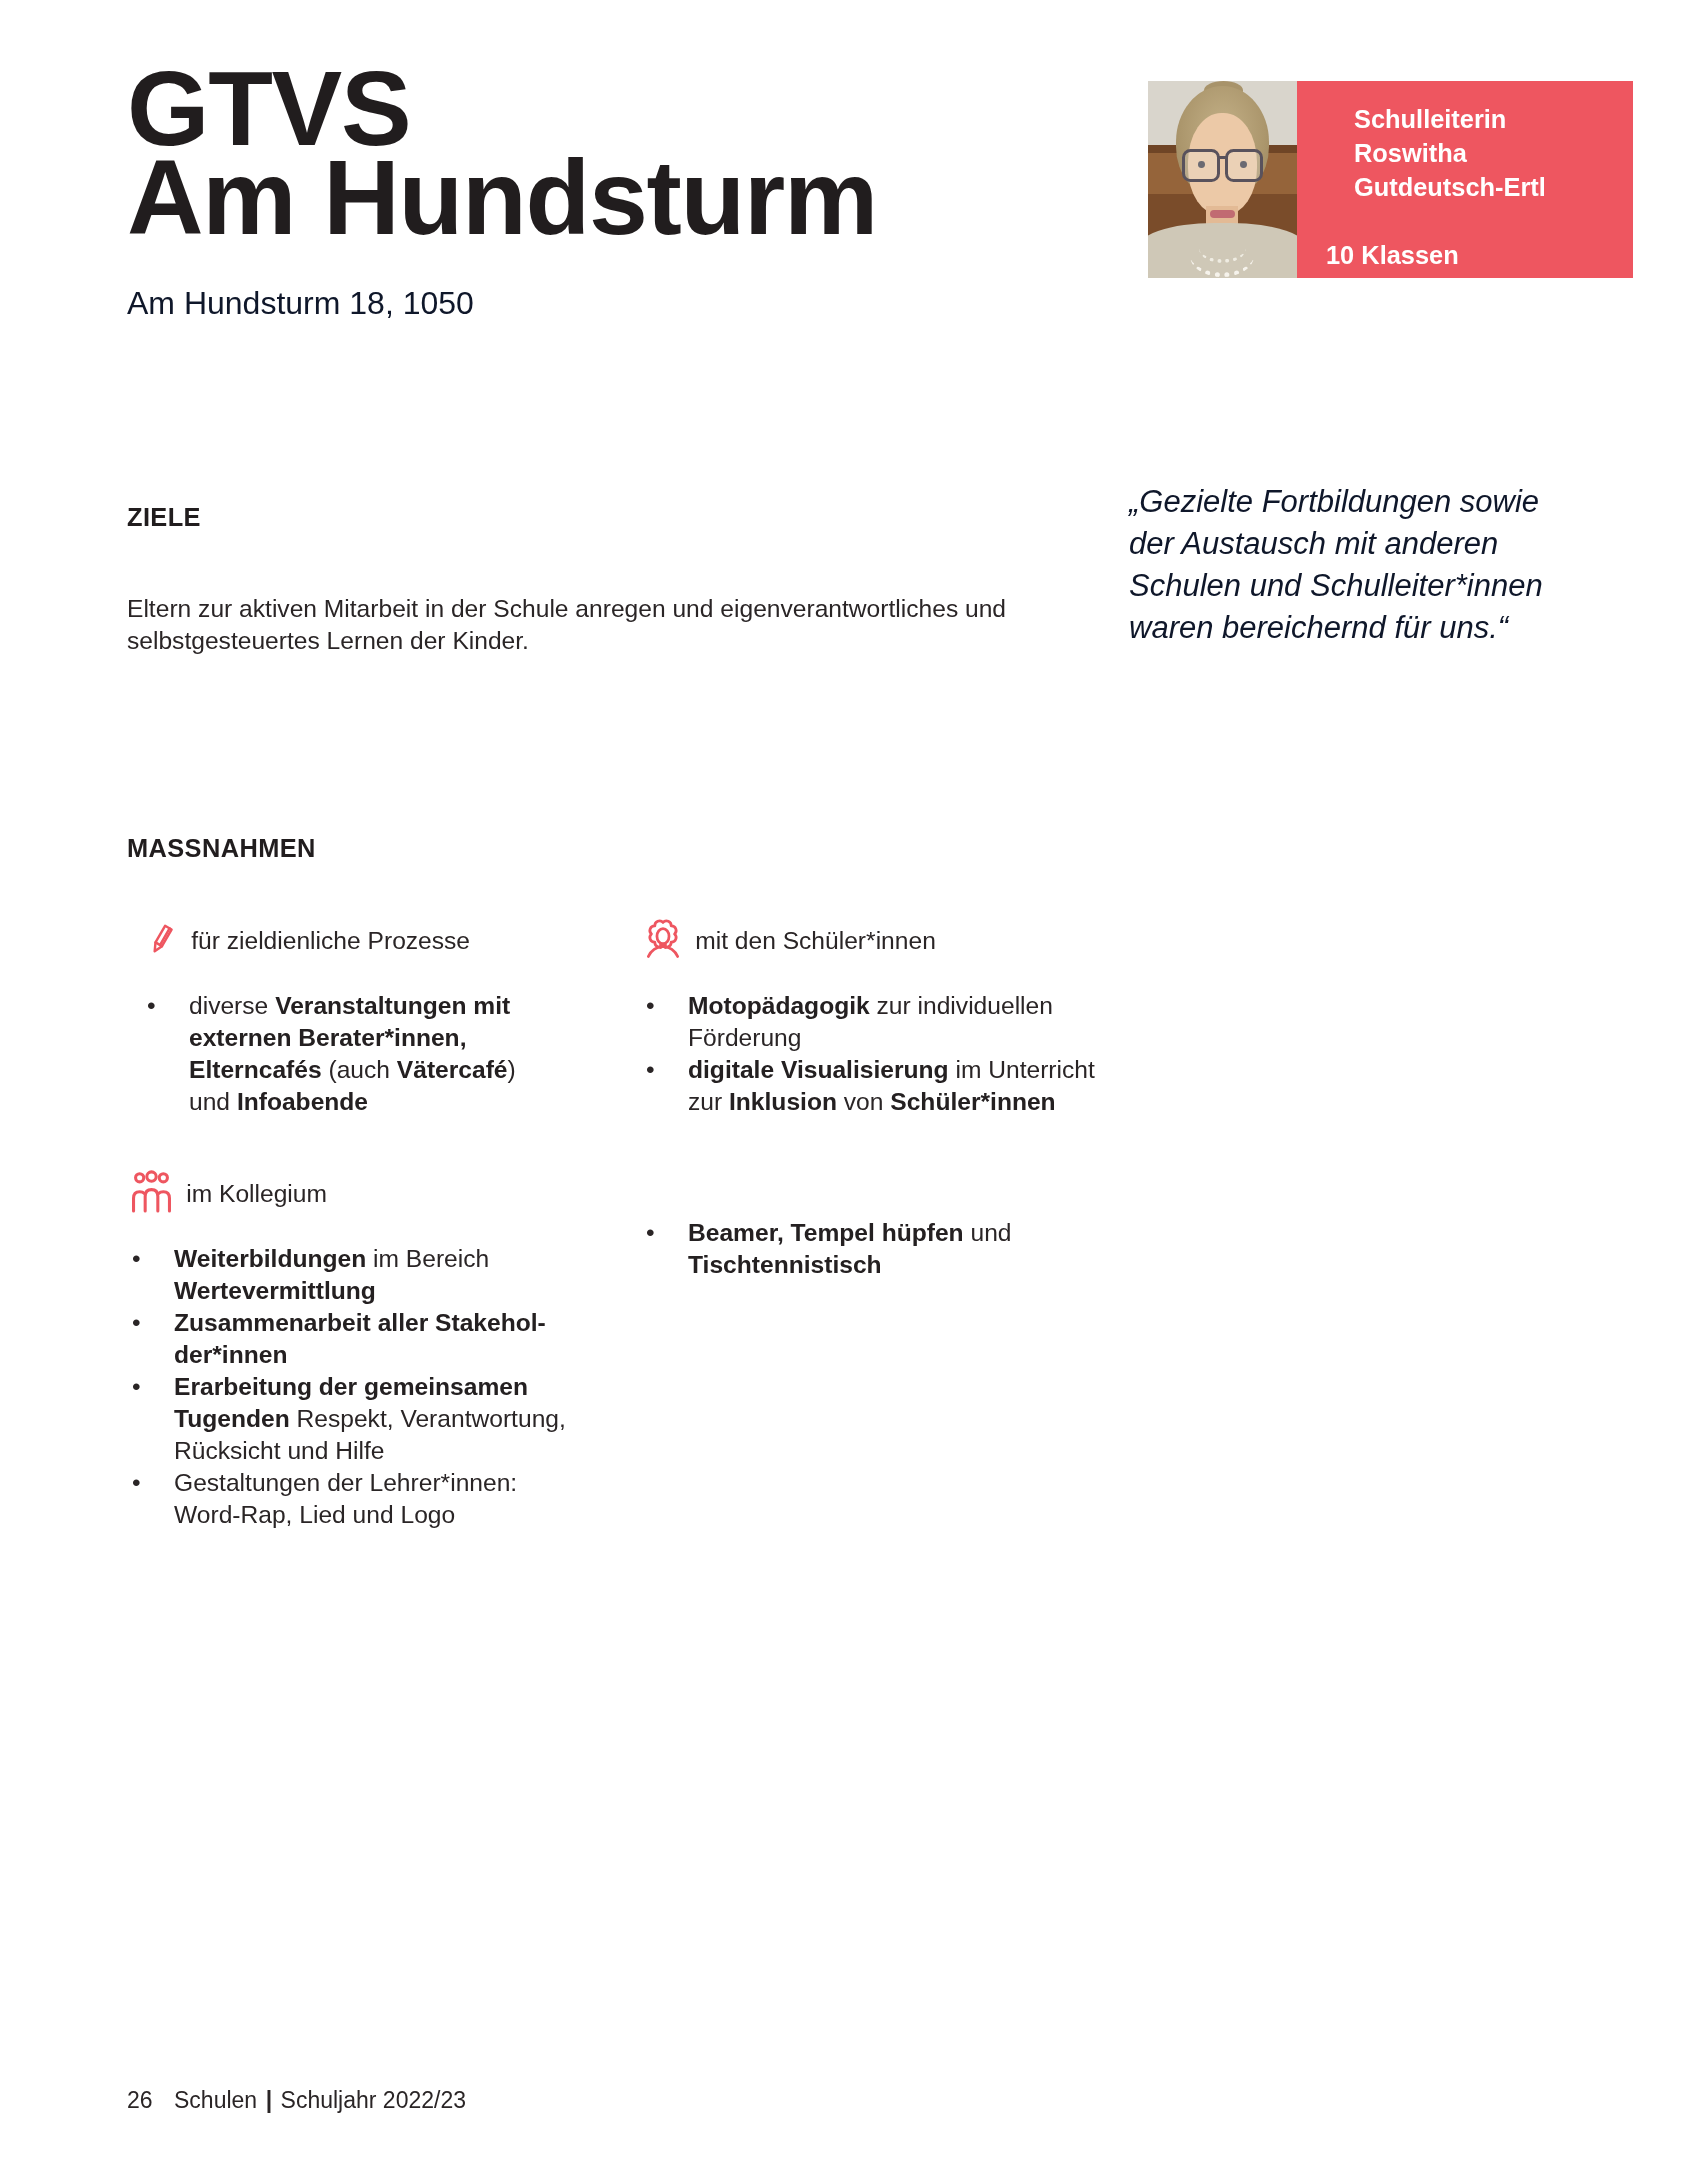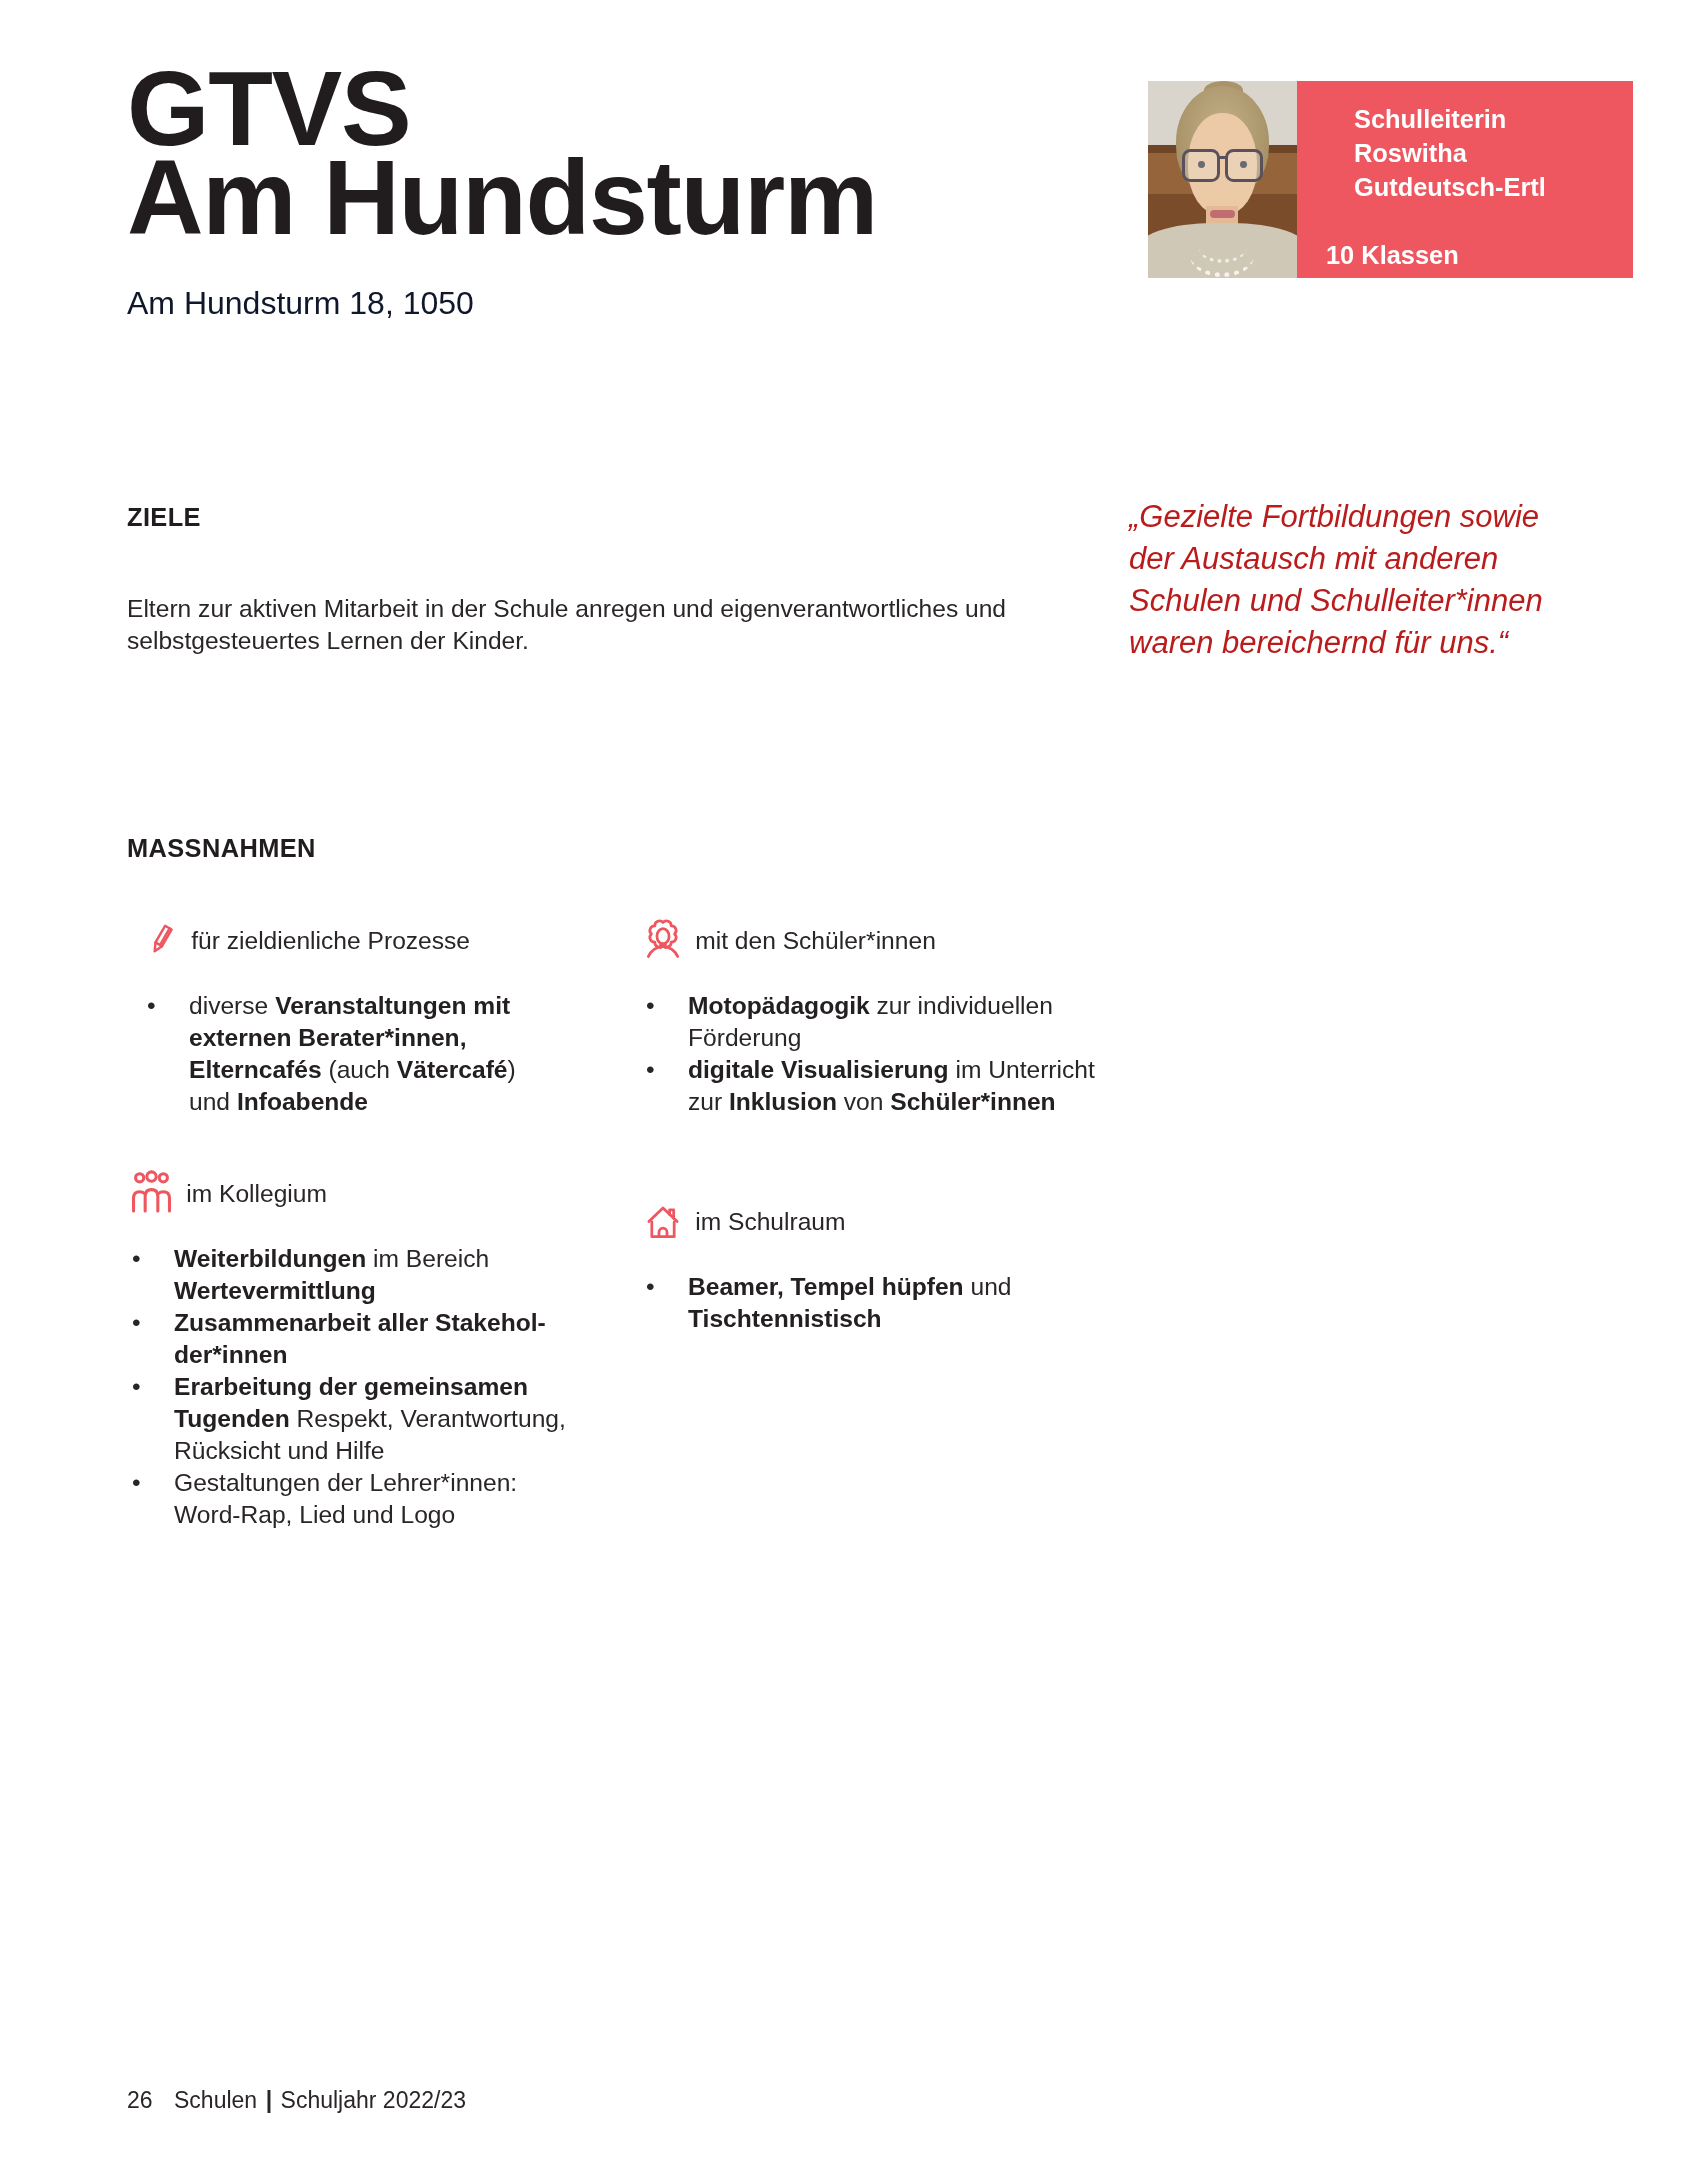--- a/index.html
+++ b/index.html
@@ -72,22 +72,22 @@
   .section-heading{
     position:absolute; left:127px;
     font-size:25.4px; font-weight:bold; letter-spacing:0.4px; color:#211d1e;
   }
   .ziele-heading{top:503px;}
   .ziele-body{
     position:absolute; left:127px; top:593px;
     font-size:24.6px; line-height:32px; white-space:pre-line; color:#2a2526;
   }
   .quote{
-    position:absolute; left:1129px; top:496px; width:492px;
-    font-size:31px; line-height:42px; font-style:italic; color:#b91c1c;
+    position:absolute; left:1129px; top:481px; width:492px;
+    font-size:31px; line-height:42px; font-style:italic; color:#0f172a;
     white-space:pre-line;
   }
   
   .massnahmen-heading{top:834px;}
   .groups{position:absolute; left:127px; top:914px; width:1492px; height:678px;}
   .group{position:absolute; width:496px;}
   .group:nth-child(1){left:0; top:0;margin-left:15px;}
   .group:nth-child(2){left:514px; top:0;}
   .group:nth-child(3){left:0; top:253px;}
   .group:nth-child(4){left:514px; top:281px;}
@@ -227,29 +227,20 @@
 Rücksicht und Hilfe</span></p>
           </li>
           <li>
             <span class="dot">•</span>
             <p><span>Gestaltungen der Lehrer*innen:
 Word-Rap, Lied und Logo</span></p>
           </li>
         </ul>
   </section>
       <section class="group">
-    <div class="group-header">
-      <span class="icon-slot"><svg viewBox="0 0 24 24" fill="none" stroke="currentColor" stroke-width="1.5" stroke-linecap="round" stroke-linejoin="round" class="group-icon gi-house">
-    <path d="M4.3 12.6 L12 5.2 L19.7 12.6"></path>
-    <path d="M15.6 8.7 V6.2 H17.8 V10.8"></path>
-    <path d="M5.9 12.8 V20.8 H18.1 V12.8"></path>
-    <path d="M9.8 20.8 V18.4 A2.2 2.2 0 0 1 14.2 18.4 V20.8"></path>
-  </svg></span>
-      <span class="group-label">im Schulraum</span>
-    </div>
     <ul class="bullets">
           <li>
             <span class="dot">•</span>
             <p><span class="b">Beamer, Tempel hüpfen</span><span> und
 </span><span class="b">Tischtennistisch</span></p>
           </li>
         </ul>
   </section>
     </div>
 

